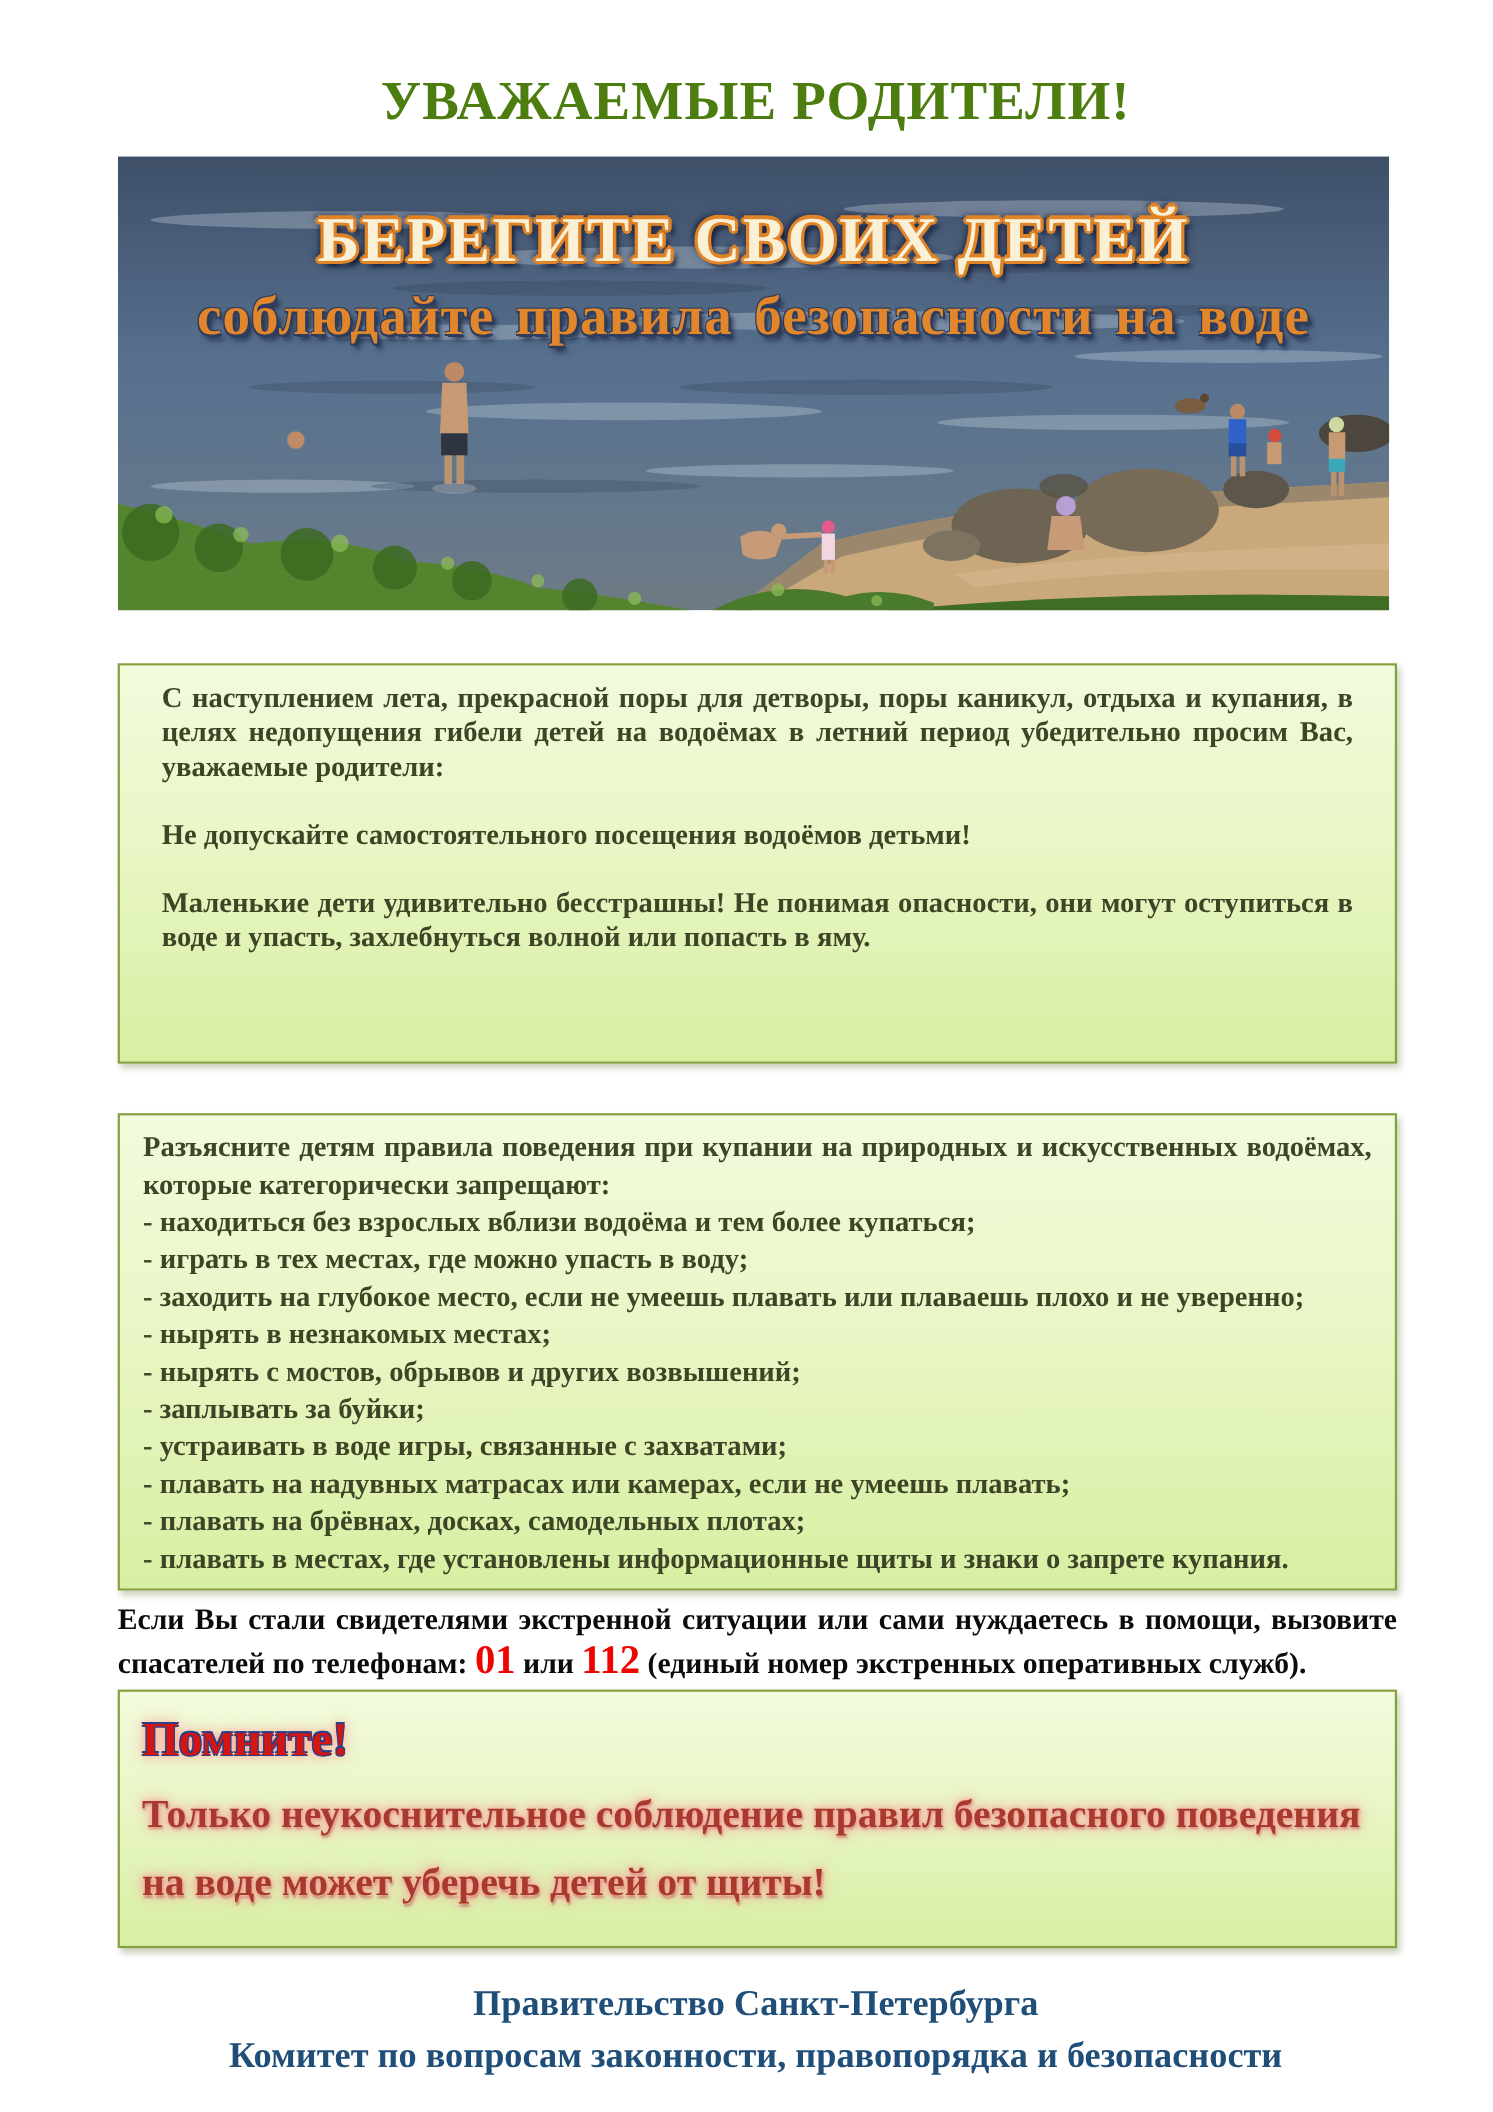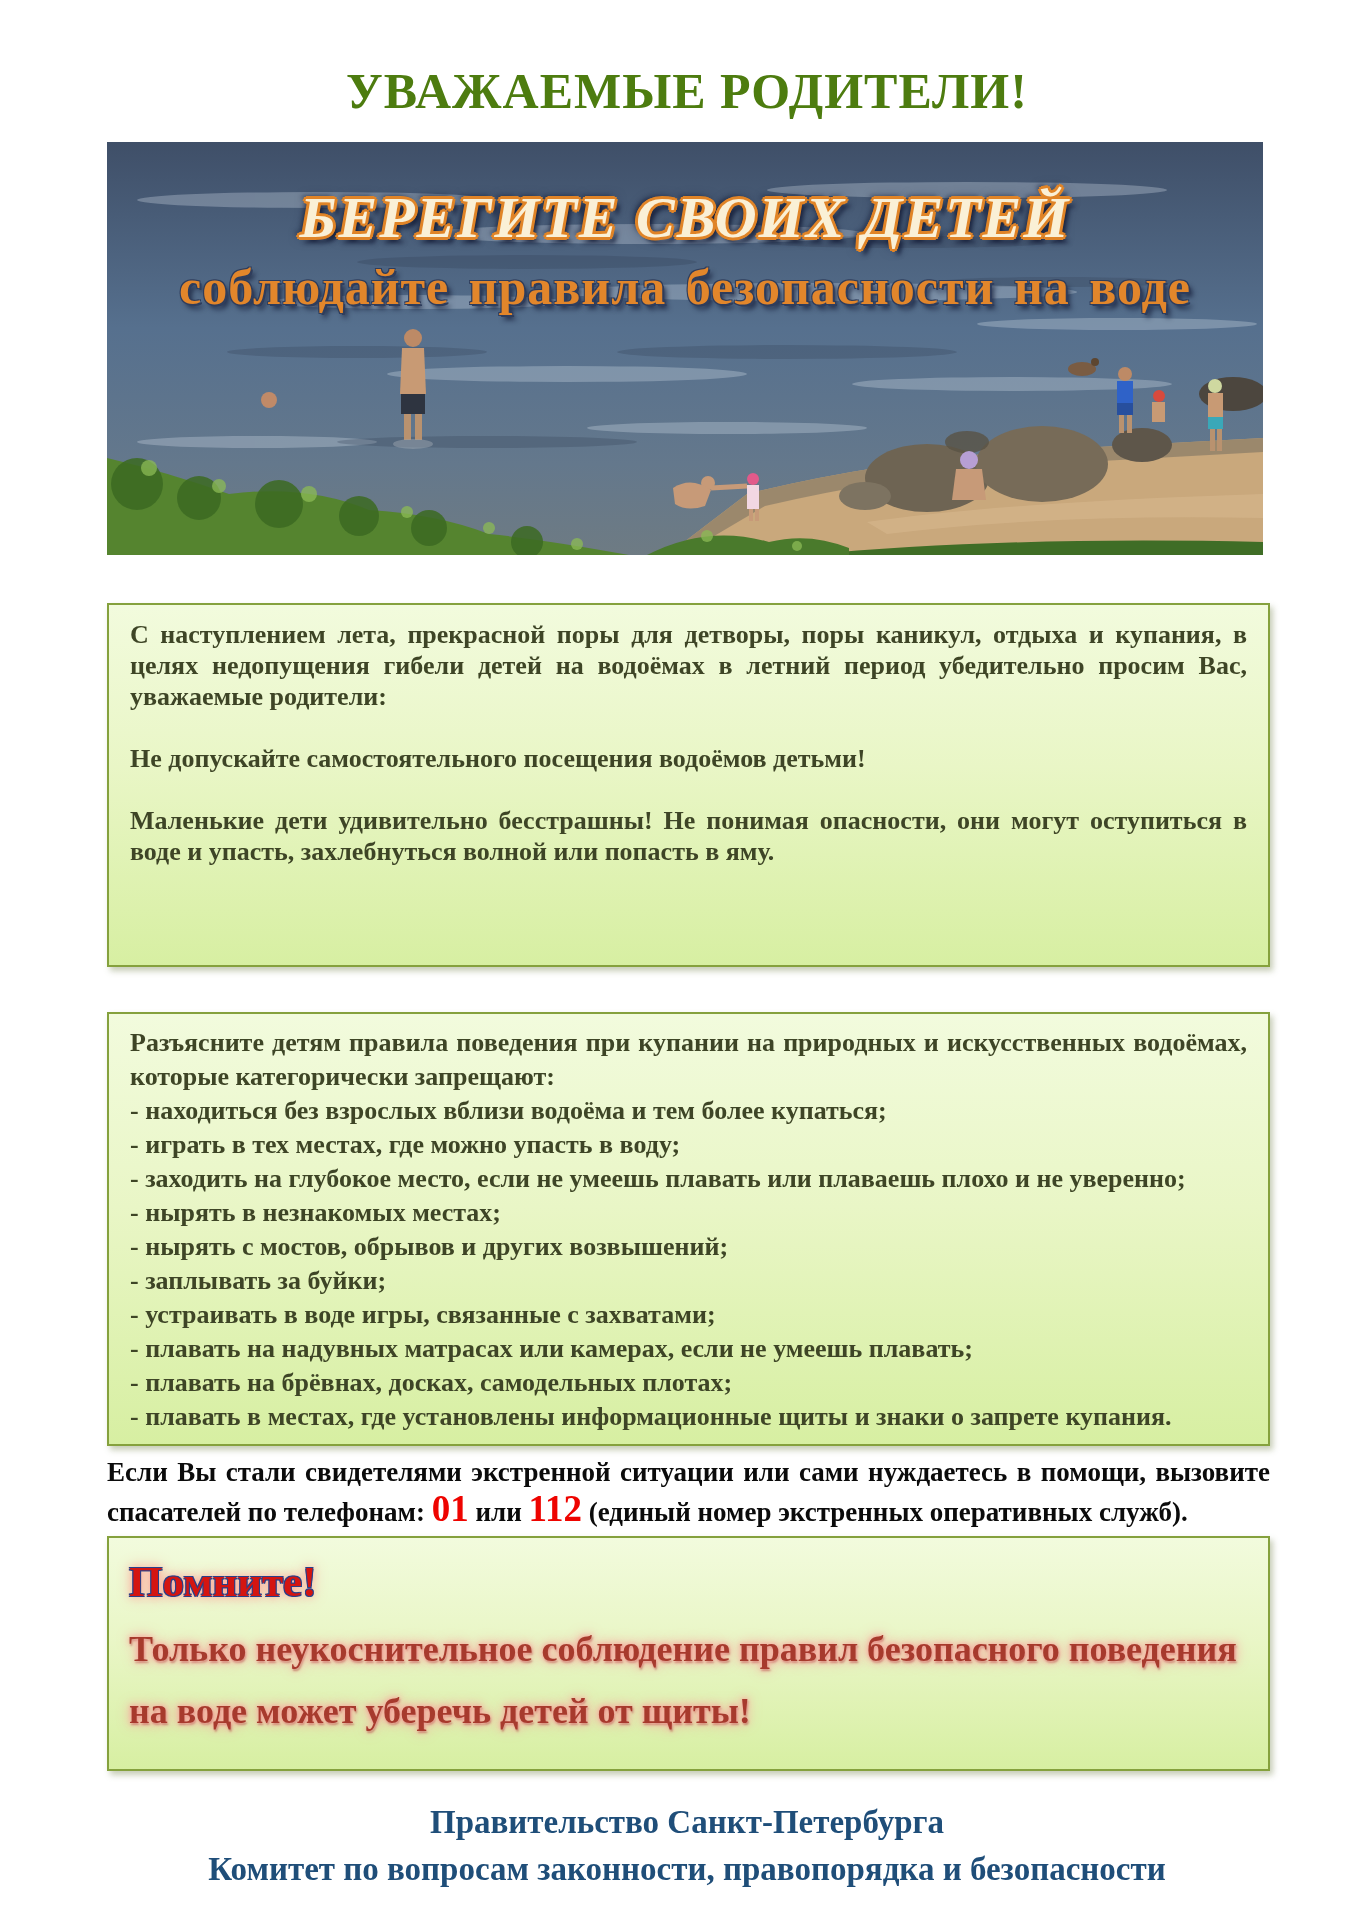--- a/index.html
+++ b/index.html
@@ -12,30 +12,30 @@
          font-size:50px;font-weight:bold;color:#4d7c0f;letter-spacing:1px;}
 
   
   .photo{left:107px;top:142px;width:1156px;height:413px;overflow:hidden;}
   .photo svg{display:block;}
   .overlay-line{position:absolute;left:0;width:100%;text-align:center;font-weight:bold;}
   .ov1{top:42px;font-size:58px;letter-spacing:2px;color:#faf0d6;
        text-shadow:-2px -2px 0 #e08427,2px -2px 0 #e08427,-2px 2px 0 #e08427,
         2px 2px 0 #e08427,0 -3px 0 #e08427,0 3px 0 #e08427,-3px 0 0 #e08427,
         3px 0 0 #e08427,5px 6px 4px rgba(20,28,55,.85),-4px -3px 4px rgba(20,28,55,.6),
-        0 0 12px rgba(20,28,55,.55);font-style:italic;}
+        0 0 12px rgba(20,28,55,.55);}
   .ov2{top:116px;font-size:50px;letter-spacing:1px;word-spacing:6px;color:#e2862b;
        text-shadow:2px 2px 0 #2f3d5c,-1px -1px 0 #2f3d5c,1px -1px 0 #2f3d5c,
         -1px 1px 0 #2f3d5c,4px 5px 5px rgba(20,28,55,.75);}
 
   
   .gbox{left:107px;width:1163px;box-sizing:border-box;border:2px solid #85a13d;
         background:linear-gradient(180deg,#f2fbdd 0%,#e9f6c6 45%,#d7efa2 100%);
         box-shadow:3px 4px 6px rgba(130,145,95,.45);overflow:hidden;}
-  .box1{top:603px;height:364px;padding:14px 21px 0;}
+  .box1{top:603px;height:364px;padding:14px 38px 0;}
   .box2{top:1012px;height:434px;padding:12px 21px 17px;}
   .gbox p,.gbox div.rule{margin:0;font-size:26px;font-weight:bold;color:#3e4526;}
   .box1 p{line-height:31px;text-align:justify;margin-bottom:31px;}
   .box1 p:last-child{margin-bottom:0;}
   .rules-intro{line-height:34px;text-align:justify;}
   .rule{line-height:34px;text-align:left;}
 
   
   .emergency{left:107px;top:1452px;width:1163px;margin:0;font-size:27px;
              font-weight:bold;color:#0b0b0b;line-height:40px;text-align:justify;}

